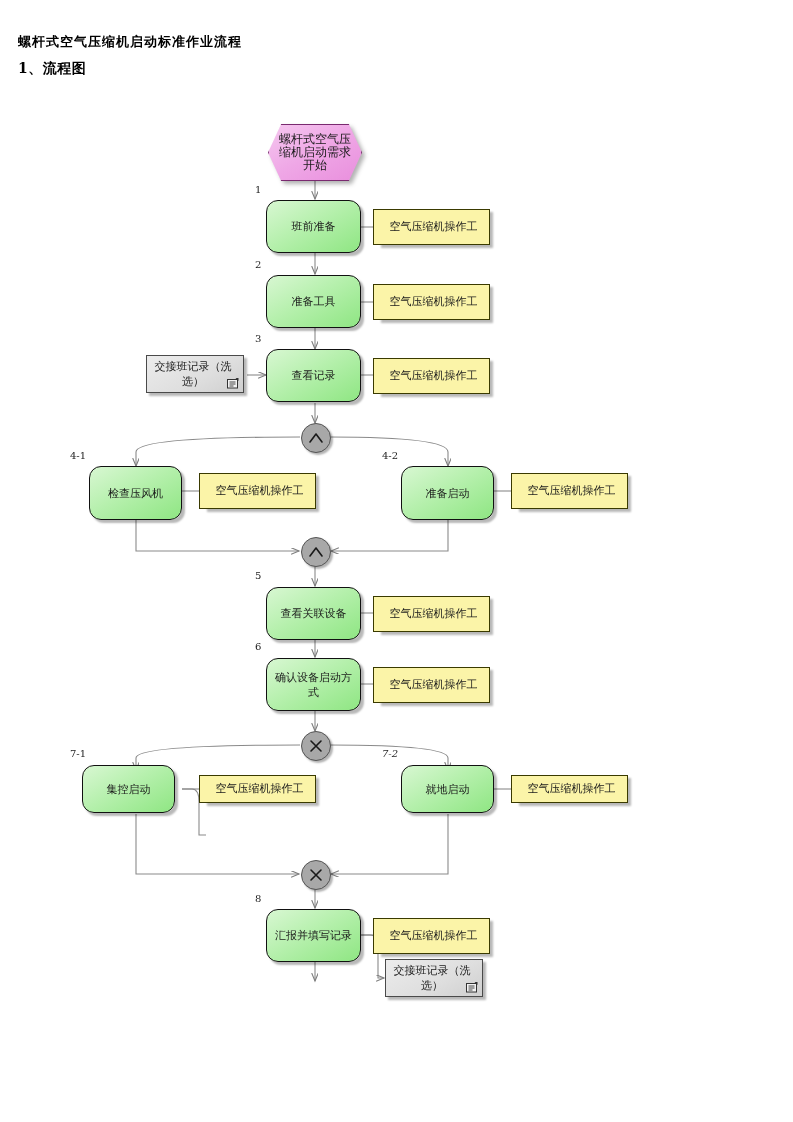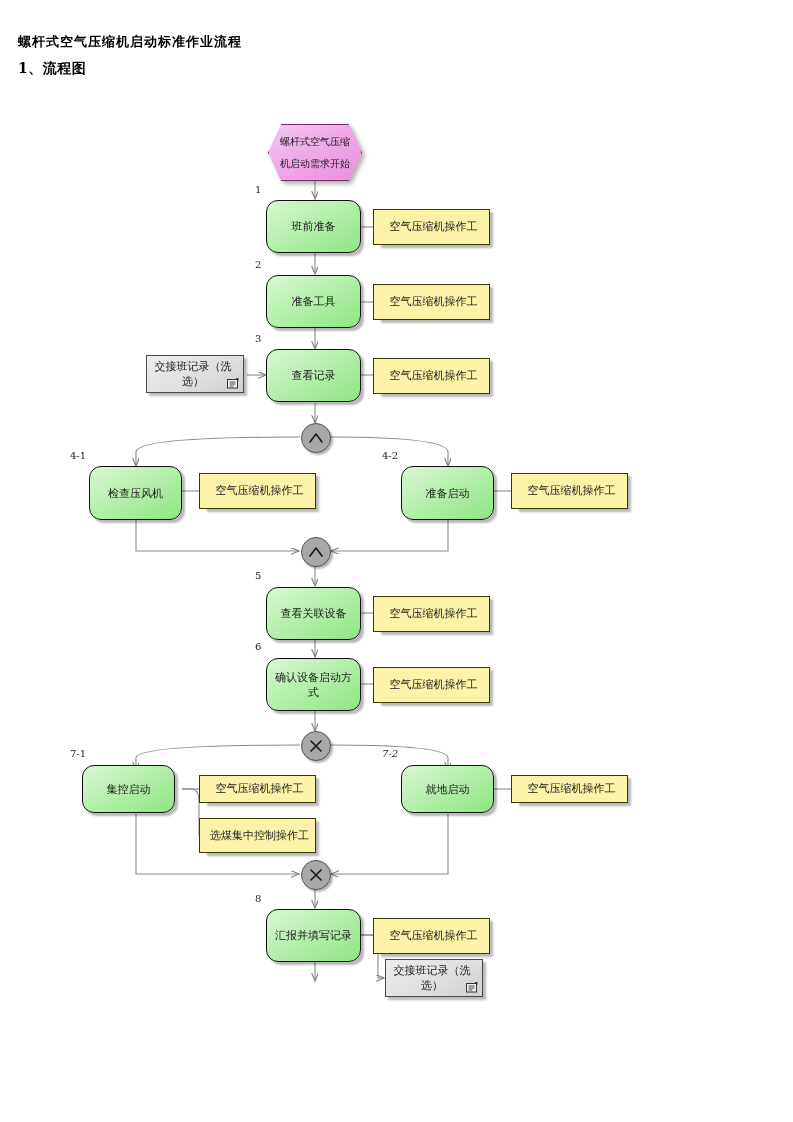--- a/index.html
+++ b/index.html
@@ -50,21 +50,21 @@
     position:absolute;
     filter:drop-shadow(3px 3px 2px rgba(0,0,0,.3));
   }
   .event .hexbody{
     width:100%;height:100%;
     background:linear-gradient(150deg,#f5c7ef 0%,#efa7e6 50%,#e98fdd 100%);
     border:1px solid #7a2a70;
     clip-path:polygon(14% 0%,86% 0%,100% 50%,86% 100%,14% 100%,0% 50%);
     display:flex;align-items:center;justify-content:center;text-align:center;
     font-family:"DejaVu Serif","Liberation Serif",serif;
-    font-size:10px;line-height:22px;color:#1a1a1a;
+    font-size:12px;line-height:13px;color:#1a1a1a;
     padding:0 8px;box-sizing:border-box;
   }
 
   
   .gateway{
     position:absolute;width:28px;height:28px;border-radius:50%;
     background:#a8a8a8;border:1px solid #555;
     box-shadow:2px 2px 2px rgba(0,0,0,.3);
     display:flex;align-items:center;justify-content:center;
   }
@@ -266,23 +266,20 @@
     </svg>
   </div>
 
   <div class="step-no" style="left:70px;top:748px;">7-1</div>
   <div class="node task" style="left:82px;top:765px;width:93px;height:48px;">
     <span>集控启动</span>
   </div>
   <div class="note" style="left:204px;top:775px;width:112px;height:28px;">
     <span>空气压缩机操作工</span>
   </div>
-  <div class="note" style="left:204px;top:818px;width:112px;height:35px;">
-    <span>选煤集中控制操作工</span>
-  </div>
 
   <div class="step-no" style="left:382px;top:748px;font-style:italic;">7-2</div>
   <div class="node task" style="left:401px;top:765px;width:93px;height:48px;">
     <span>就地启动</span>
   </div>
   <div class="note" style="left:516px;top:775px;width:112px;height:28px;">
     <span>空气压缩机操作工</span>
   </div>
 
   <div class="gateway" style="left:301px;top:860px;">

